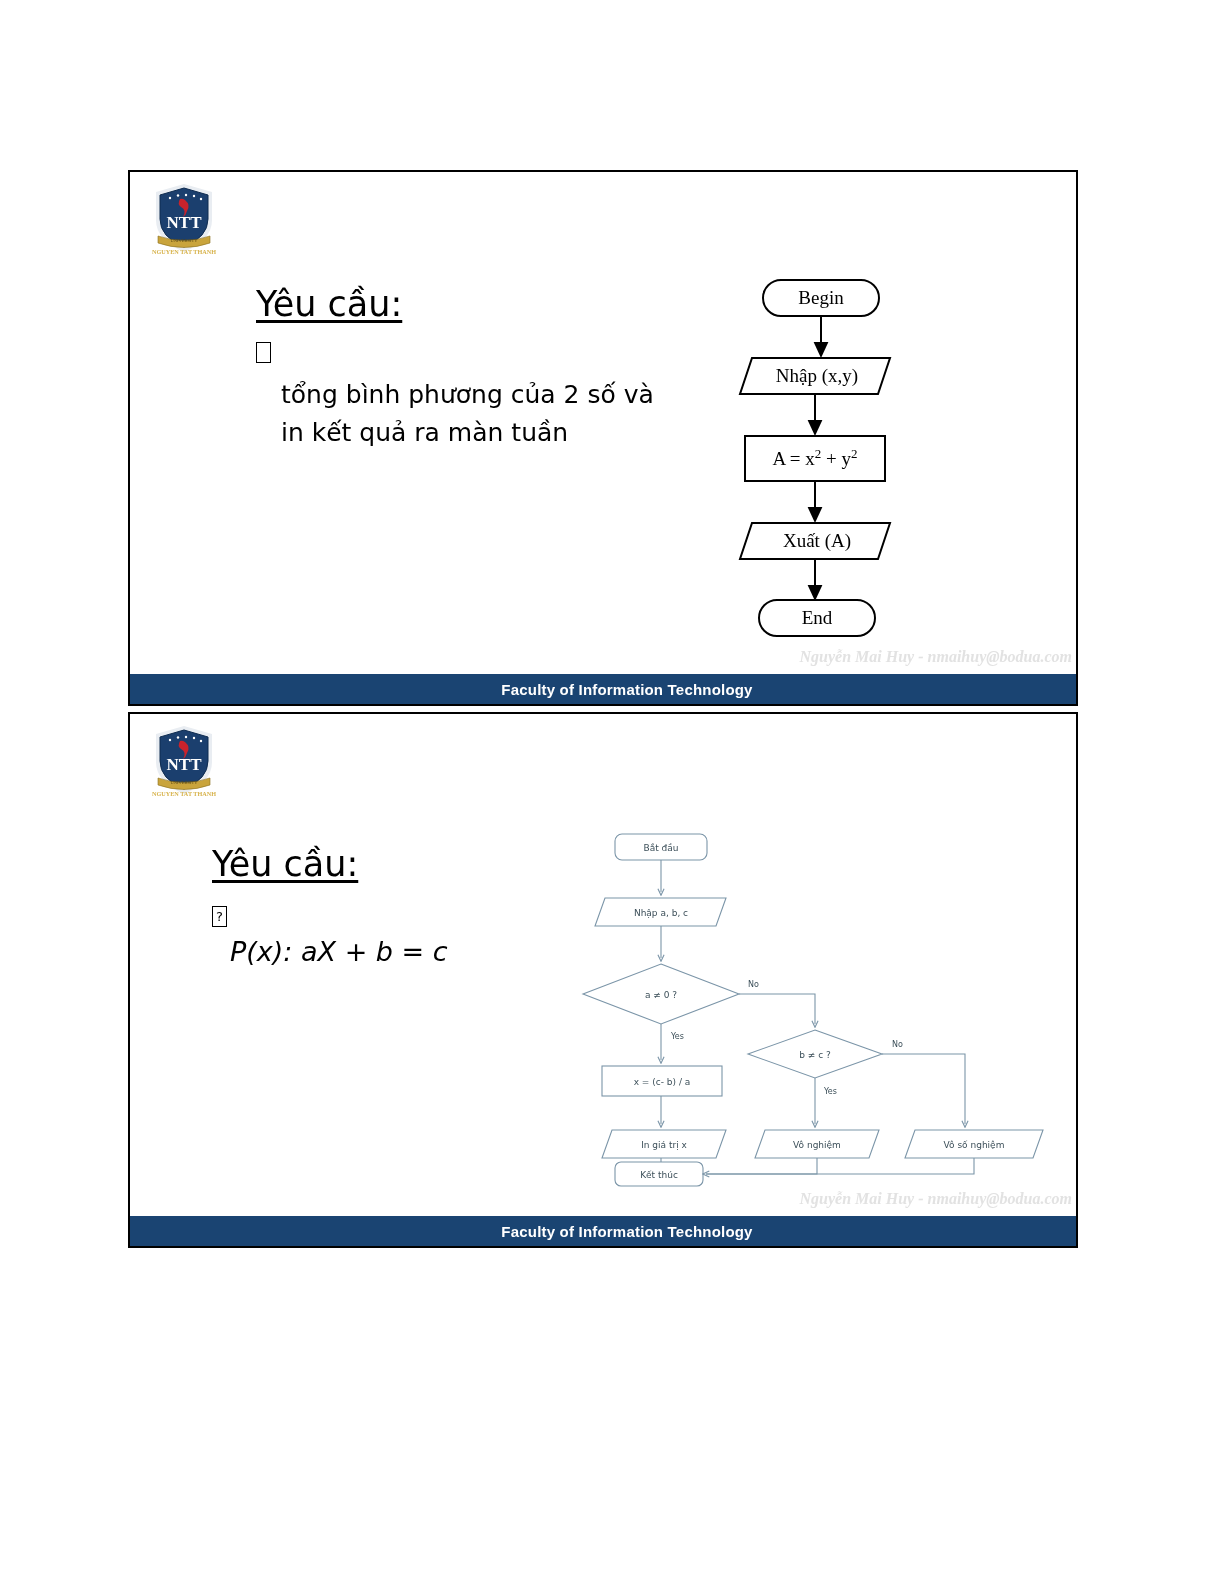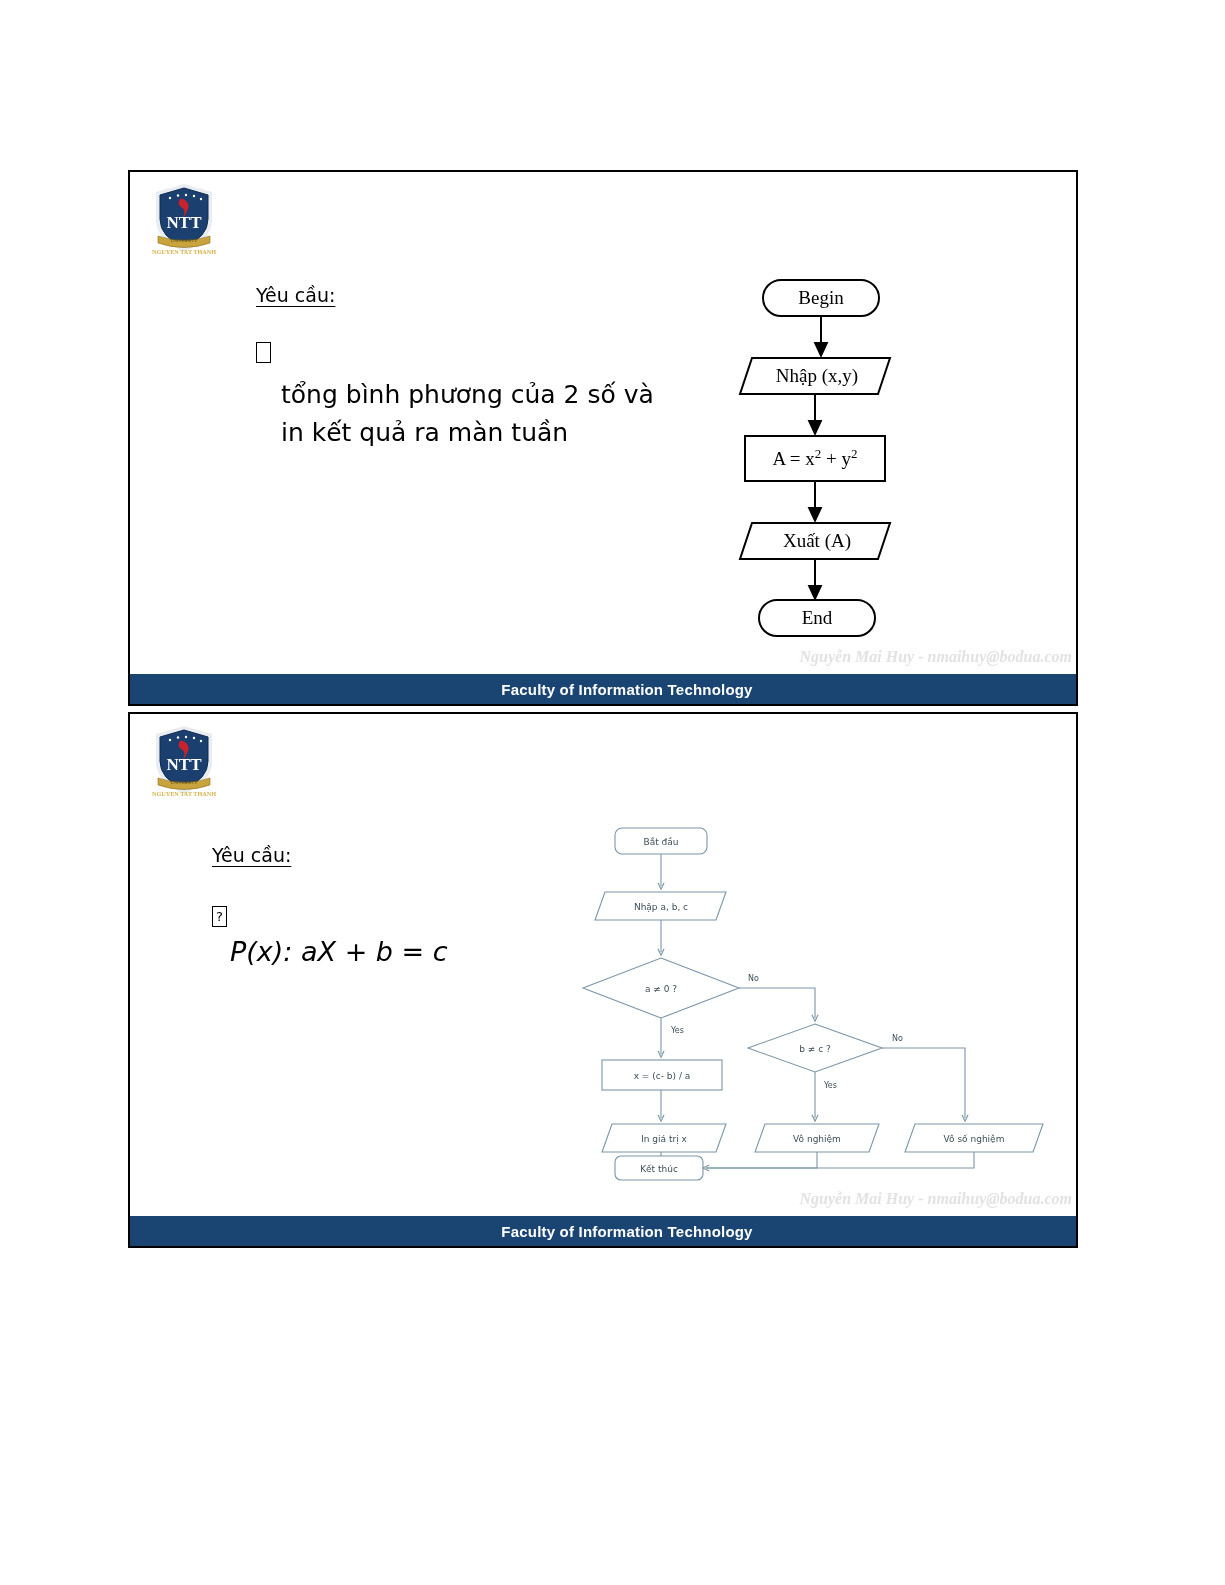--- a/index.html
+++ b/index.html
@@ -67,21 +67,21 @@
 
   
   .slide-body {
     position: relative;
     height: 410px;
     background: #ffffff;
   }
 
   .req-heading {
     position: absolute;
-    font-size: 19px;
+    font-size: 35px;
     color: #000000;
     text-decoration: underline;
     text-underline-offset: 4px;
     font-family: "DejaVu Sans", sans-serif;
   }
 
   .bullet-block {
     position: absolute;
     font-size: 25px;
     line-height: 1.52;
@@ -137,21 +137,21 @@
     font-family: "Liberation Sans", sans-serif;
     letter-spacing: .2px;
     padding-left: 48px;
   }
 
   
   .fc1 { position: absolute; left: 585px; top: 10px; width: 350px; height: 370px; }
   .fc1 svg, .fc2 svg { display: block; overflow: visible; }
 
   
-  .fc2 { position: absolute; left: 380px; top: 18px; width: 560px; height: 360px; }
+  .fc2 { position: absolute; left: 380px; top: 24px; width: 560px; height: 360px; }
 </style>
 </head>
 <body>
 
 <div class="slide" id="slide-1">
 
   <div class="slide-header">
     <div class="logo">
       <svg viewBox="0 0 72 78" width="72" height="78">
         <path d="M36 4 L64 12 L64 40 Q64 60 36 72 Q8 60 8 40 L8 12 Z" fill="#e9edf2"></path>

